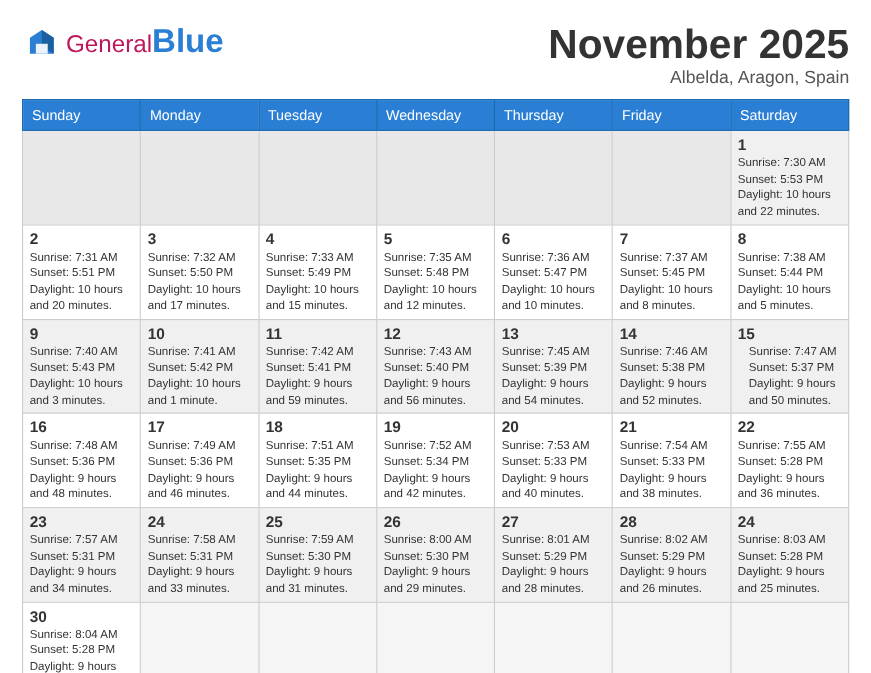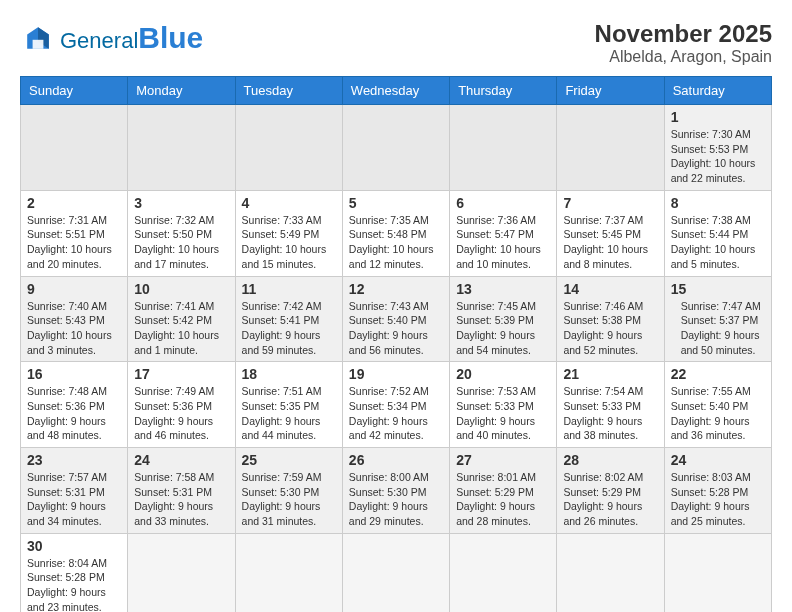--- a/index.html
+++ b/index.html
@@ -22,21 +22,21 @@
       gap: 4px;
     }
     .logo-icon {
       width: 36px;
       height: 36px;
     }
     .title-area {
       text-align: right;
     }
     .month-title {
-      font-size: 24px;
+      font-size: 37px;
       font-weight: bold;
       color: #333;
     }
     .location-title {
       font-size: 16px;
       color: #555;
     }
     .calendar {
       width: 100%;
       border-collapse: collapse;
@@ -88,21 +88,21 @@
 
 <div class="header-area">
   <div class="logo-area">
     <svg class="logo-icon" viewBox="0 0 40 40">
       <rect x="2" y="2" width="36" height="36" rx="4" fill="#fff"></rect>
       <polygon points="8,32 8,16 20,8 32,16 32,32" fill="#2a7fd4"></polygon>
       <polygon points="20,8 32,16 32,32 20,24" fill="#1a5fa0"></polygon>
       <rect x="14" y="22" width="12" height="10" fill="#fff" opacity="0.9"></rect>
     </svg>
     <div>
-      <span style="color:#0369a1;font-size:22px;font-weight:normal;">General</span><span style="color:#2a7fd4;font-size:30px;font-weight:bold;">Blue</span>
+      <span style="color:#be185d;font-size:22px;font-weight:normal;">General</span><span style="color:#2a7fd4;font-size:30px;font-weight:bold;">Blue</span>
     </div>
   </div>
   <div class="title-area">
     <div class="month-title">November 2025</div>
     <div class="location-title">Albelda, Aragon, Spain</div>
   </div>
 </div>
 
 <table class="calendar">
   <thead>
@@ -273,21 +273,21 @@
         <td>
           <span class="day-number">21</span>
           <div class="day-info" style="white-space: pre-line;">Sunrise: 7:54 AM
 Sunset: 5:33 PM
 Daylight: 9 hours
 and 38 minutes.</div>
         </td>
         <td>
           <span class="day-number">22</span>
           <div class="day-info" style="white-space: pre-line;">Sunrise: 7:55 AM
-Sunset: 5:40 PM
+Sunset: 5:28 PM
 Daylight: 9 hours
 and 36 minutes.</div>
         </td>
       </tr>
       <tr class="row-shaded">
         <td>
           <span class="day-number">23</span>
           <div class="day-info" style="white-space: pre-line;">Sunrise: 7:57 AM
 Sunset: 5:31 PM
 Daylight: 9 hours

